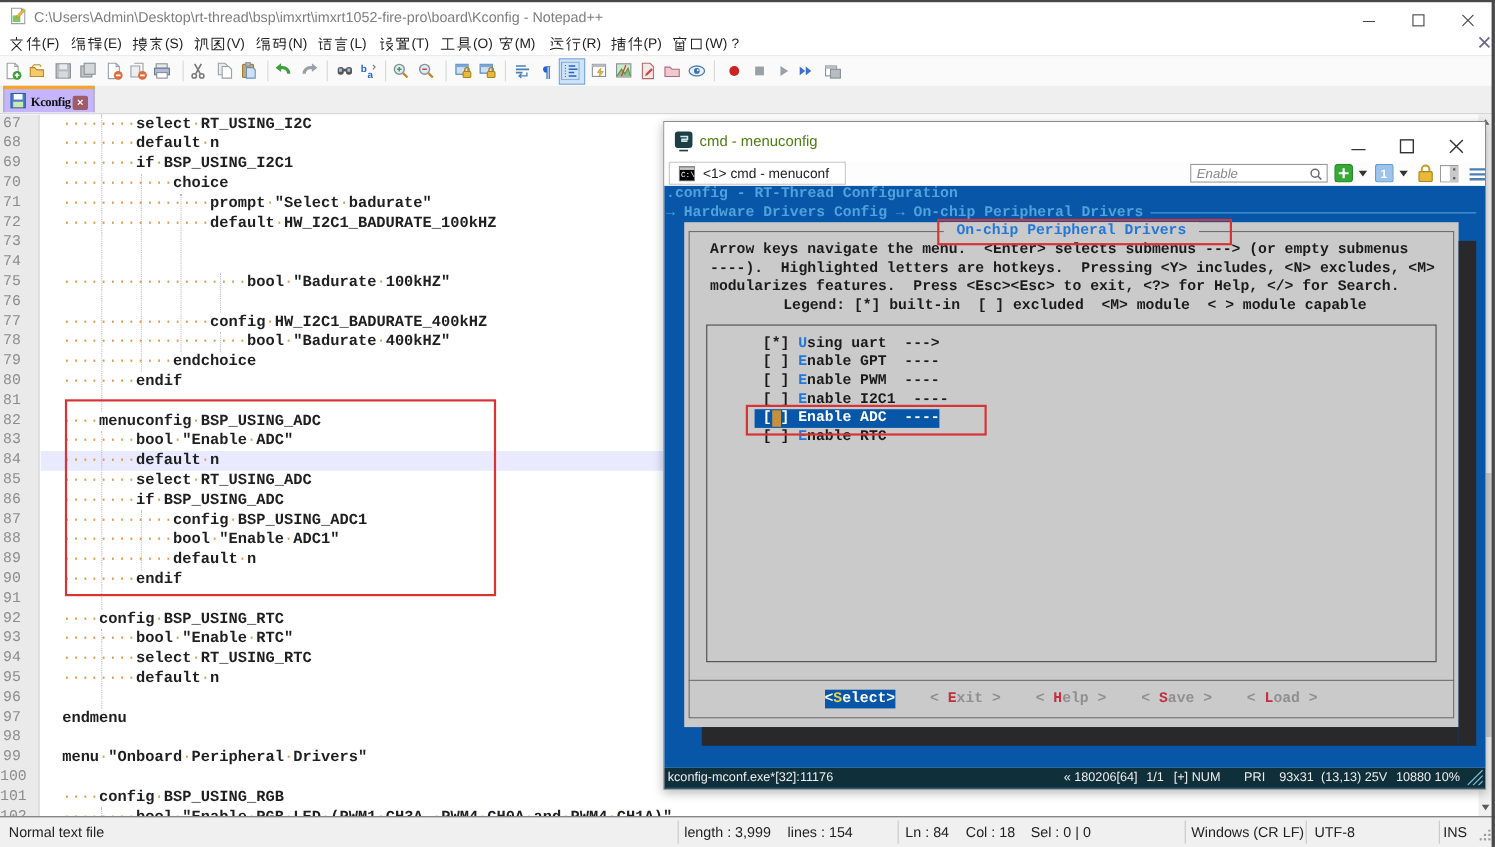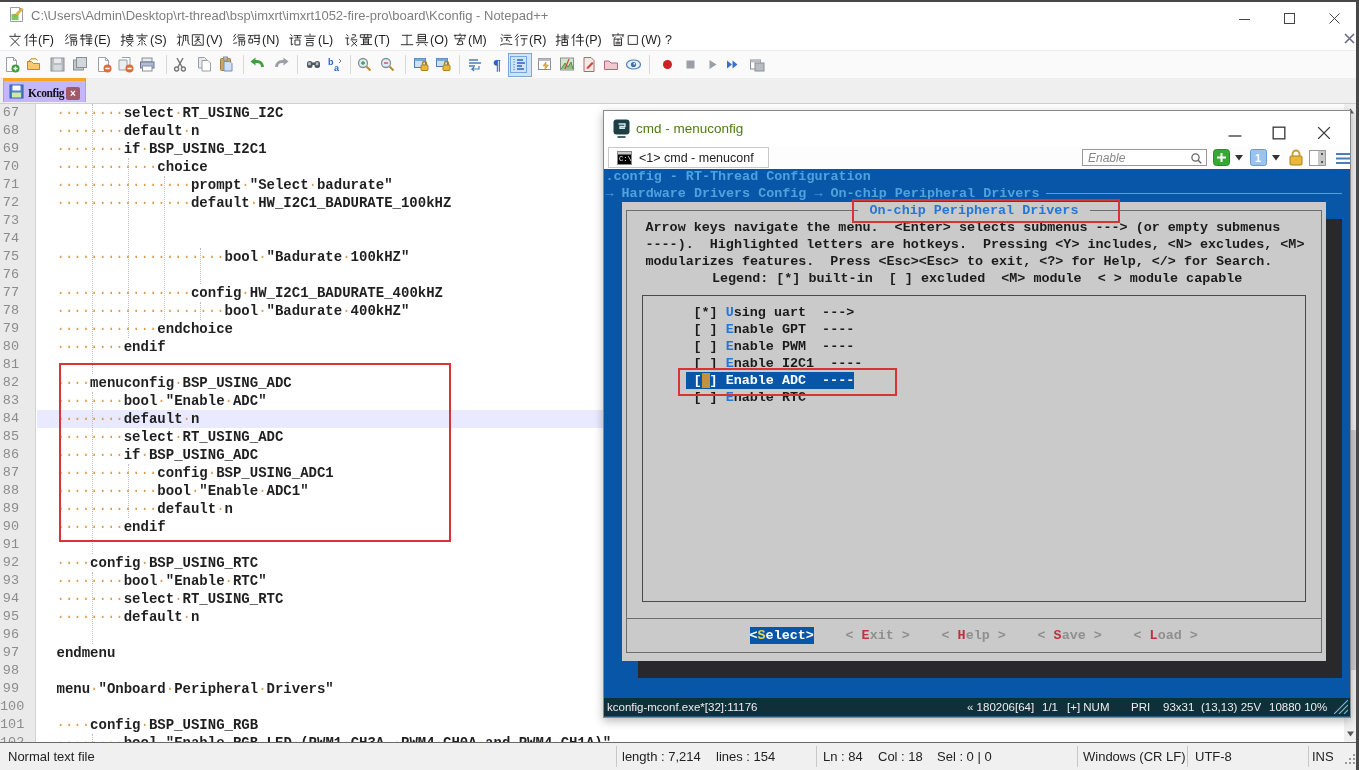--- a/index.html
+++ b/index.html
@@ -448,21 +448,21 @@
 <svg class="sarrow" style="top:107px" viewBox="0 0 9 9">
     <path d="M4.5 1.5 l3.5 5 h-7 z" fill="#5a5a5a"></path>
   </svg>
 <svg class="sarrow" style="top:729px" viewBox="0 0 9 9">
     <path d="M4.5 7.5 l3.5 -5 h-7 z" fill="#5a5a5a"></path>
   </svg>
 <div id="vthumb"></div>
 <div id="statusbar">
  <span class="st" style="left:8px">Normal text file</span>
  <div class="sdiv" style="left:616px"></div>
- <span class="st" style="left:622px">length : 7,214</span>
+ <span class="st" style="left:622px">length : 3,999</span>
  <span class="st" style="left:716px">lines : 154</span>
  <div class="sdiv" style="left:816px"></div>
  <span class="st" style="left:823px">Ln : 84</span>
  <span class="st" style="left:878px">Col : 18</span>
  <span class="st" style="left:937px">Sel : 0 | 0</span>
  <div class="sdiv" style="left:1077px"></div>
  <span class="st" style="left:1083px">Windows (CR LF)</span>
  <div class="sdiv" style="left:1187px"></div>
  <span class="st" style="left:1195px">UTF-8</span>
  <div class="sdiv" style="left:1308px"></div>

